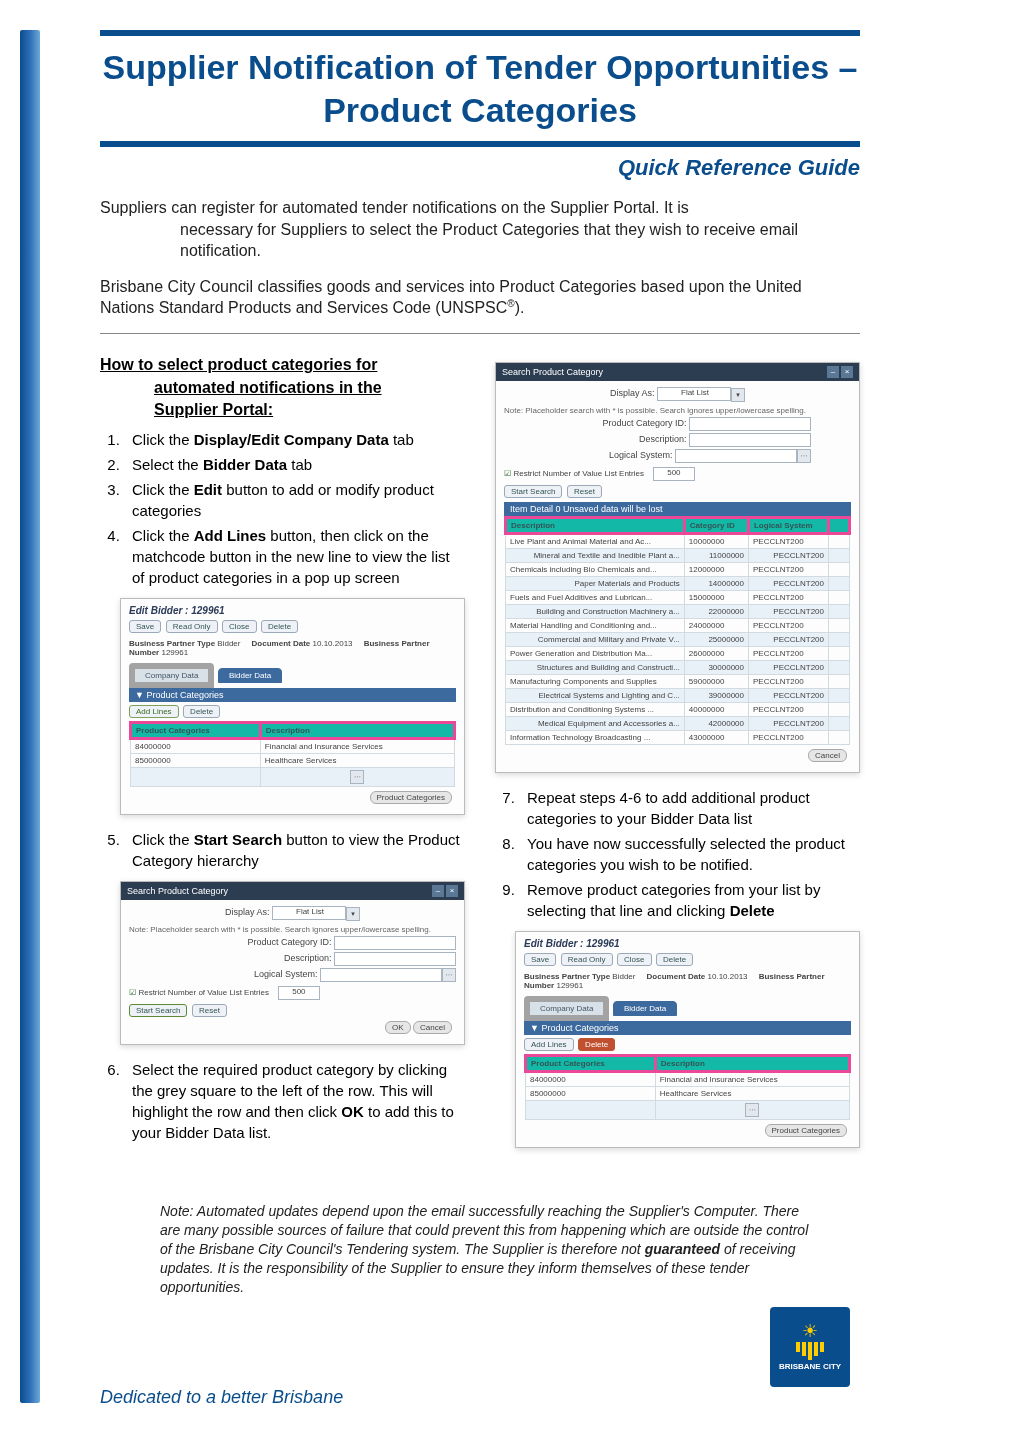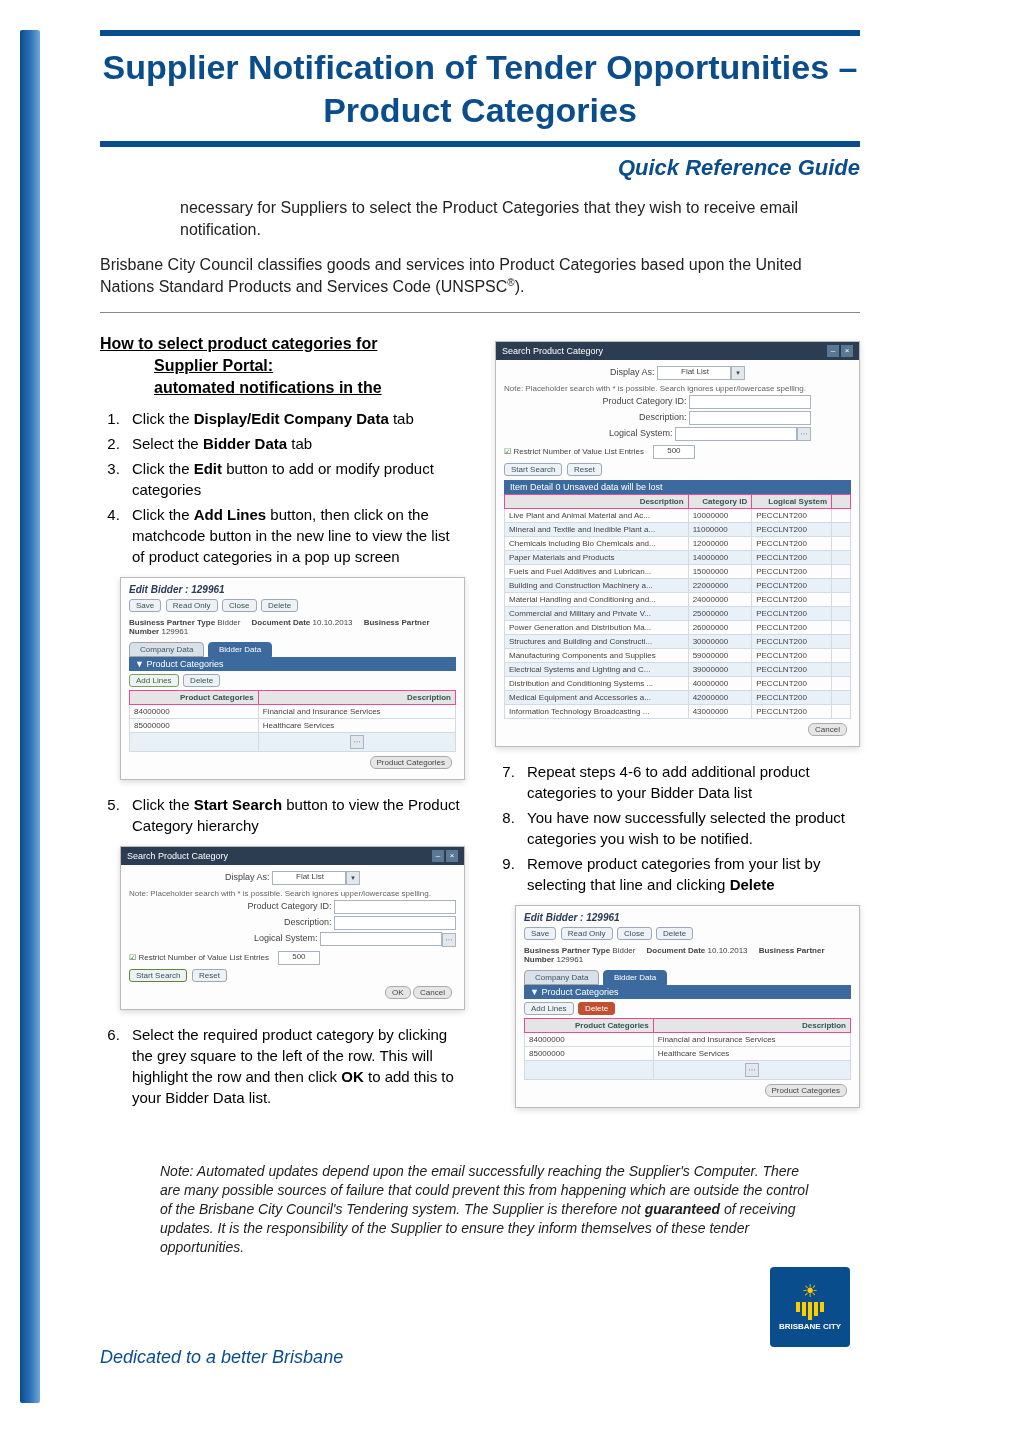--- a/index.html
+++ b/index.html
@@ -138,32 +138,32 @@
     margin-right: 2px;
   }
   .tab {
     display: inline-block;
     padding: 2px 10px;
     font-size: 8px;
     border-top-left-radius: 4px;
     border-top-right-radius: 4px;
     margin-right: 1px;
   }
-  .tab.inactive { background:#d8e0e8; color:#456; border:1px solid #a3a3a3;}
+  .tab.inactive { background:#d8e0e8; color:#456; border:6px solid #a3a3a3;}
   .tab.active { background:#3d6a9e; color:#fff; border:1px solid #3d6a9e;}
   .bluehead {
     background: #3d6a9e;
     color: #fff;
     padding: 2px 6px;
     font-size: 9px;
   }
   .tbl { width:100%; border-collapse: collapse; }
-  .tbl th { background:#e5e5e5; color:#355; text-align:right; padding:2px 4px; font-size:8px; border:1px solid #ec4899;}
+  .tbl th { background:#14b8a6; color:#355; text-align:left; padding:2px 4px; font-size:8px; border:3px solid #ec4899;}
   .tbl td { padding:2px 4px; font-size:8px; border:1px solid #d2dae2;}
-  .row-blue td { background:#e8f0f8;}
+  .row-blue td { background:#e8f0f8;text-align:right;}
   .smallbtn-row { text-align:right; padding:4px;}
   .graybtn { display:inline-block; background:#e6e6e6; border:1px solid #aaa; border-radius:6px; padding:1px 6px; font-size:8px; }
   .note-italic {
     font-style: italic;
     font-size: 14px;
     line-height: 1.35;
     margin: 40px 40px 10px 60px;
     color: #222;
   }
   .footer-row {
@@ -213,35 +213,36 @@
 
 <div class="page">
   <div class="left-stripe"></div>
 
   <div class="rule-top"></div>
   <h1>Supplier Notification of Tender Opportunities – Product Categories</h1>
   <div class="rule-mid"></div>
   <div class="subtitle">Quick Reference Guide</div>
 
   <div class="intro">
+    <span>Suppliers can register for automated tender notifications on the Supplier Portal. It is</span>
     <span class="hang">necessary for Suppliers to select the Product Categories that they wish to receive email notification.</span>
   </div>
   <div class="intro">
     <span>Brisbane City Council classifies goods and services into Product Categories based upon the United Nations Standard Products and Services Code (UNSPSC</span><span class="sup">®</span><span>).</span>
   </div>
 
   <hr class="hr-thin">
 
   <div class="two-col">
 
     <div class="col">
       <div class="howto-title">
         <span>How to select product categories for</span>
+        <span class="indent">automated notifications in the</span>
         <span class="indent">Supplier Portal:</span>
-        <span class="indent">automated notifications in the</span>
       </div>
       <ol class="steps" id="steps-left">
           <li>Click the <b>Display/Edit Company Data</b> tab</li>
           <li>Select the <b>Bidder Data</b> tab</li>
           <li>Click the <b>Edit</b> button to add or modify product categories</li>
           <li>Click the <b>Add Lines</b> button, then click on the matchcode button in the new line to view the list of product categories in a pop up screen</li>
         </ol>
 
       <div class="shot">
         <div class="body">

